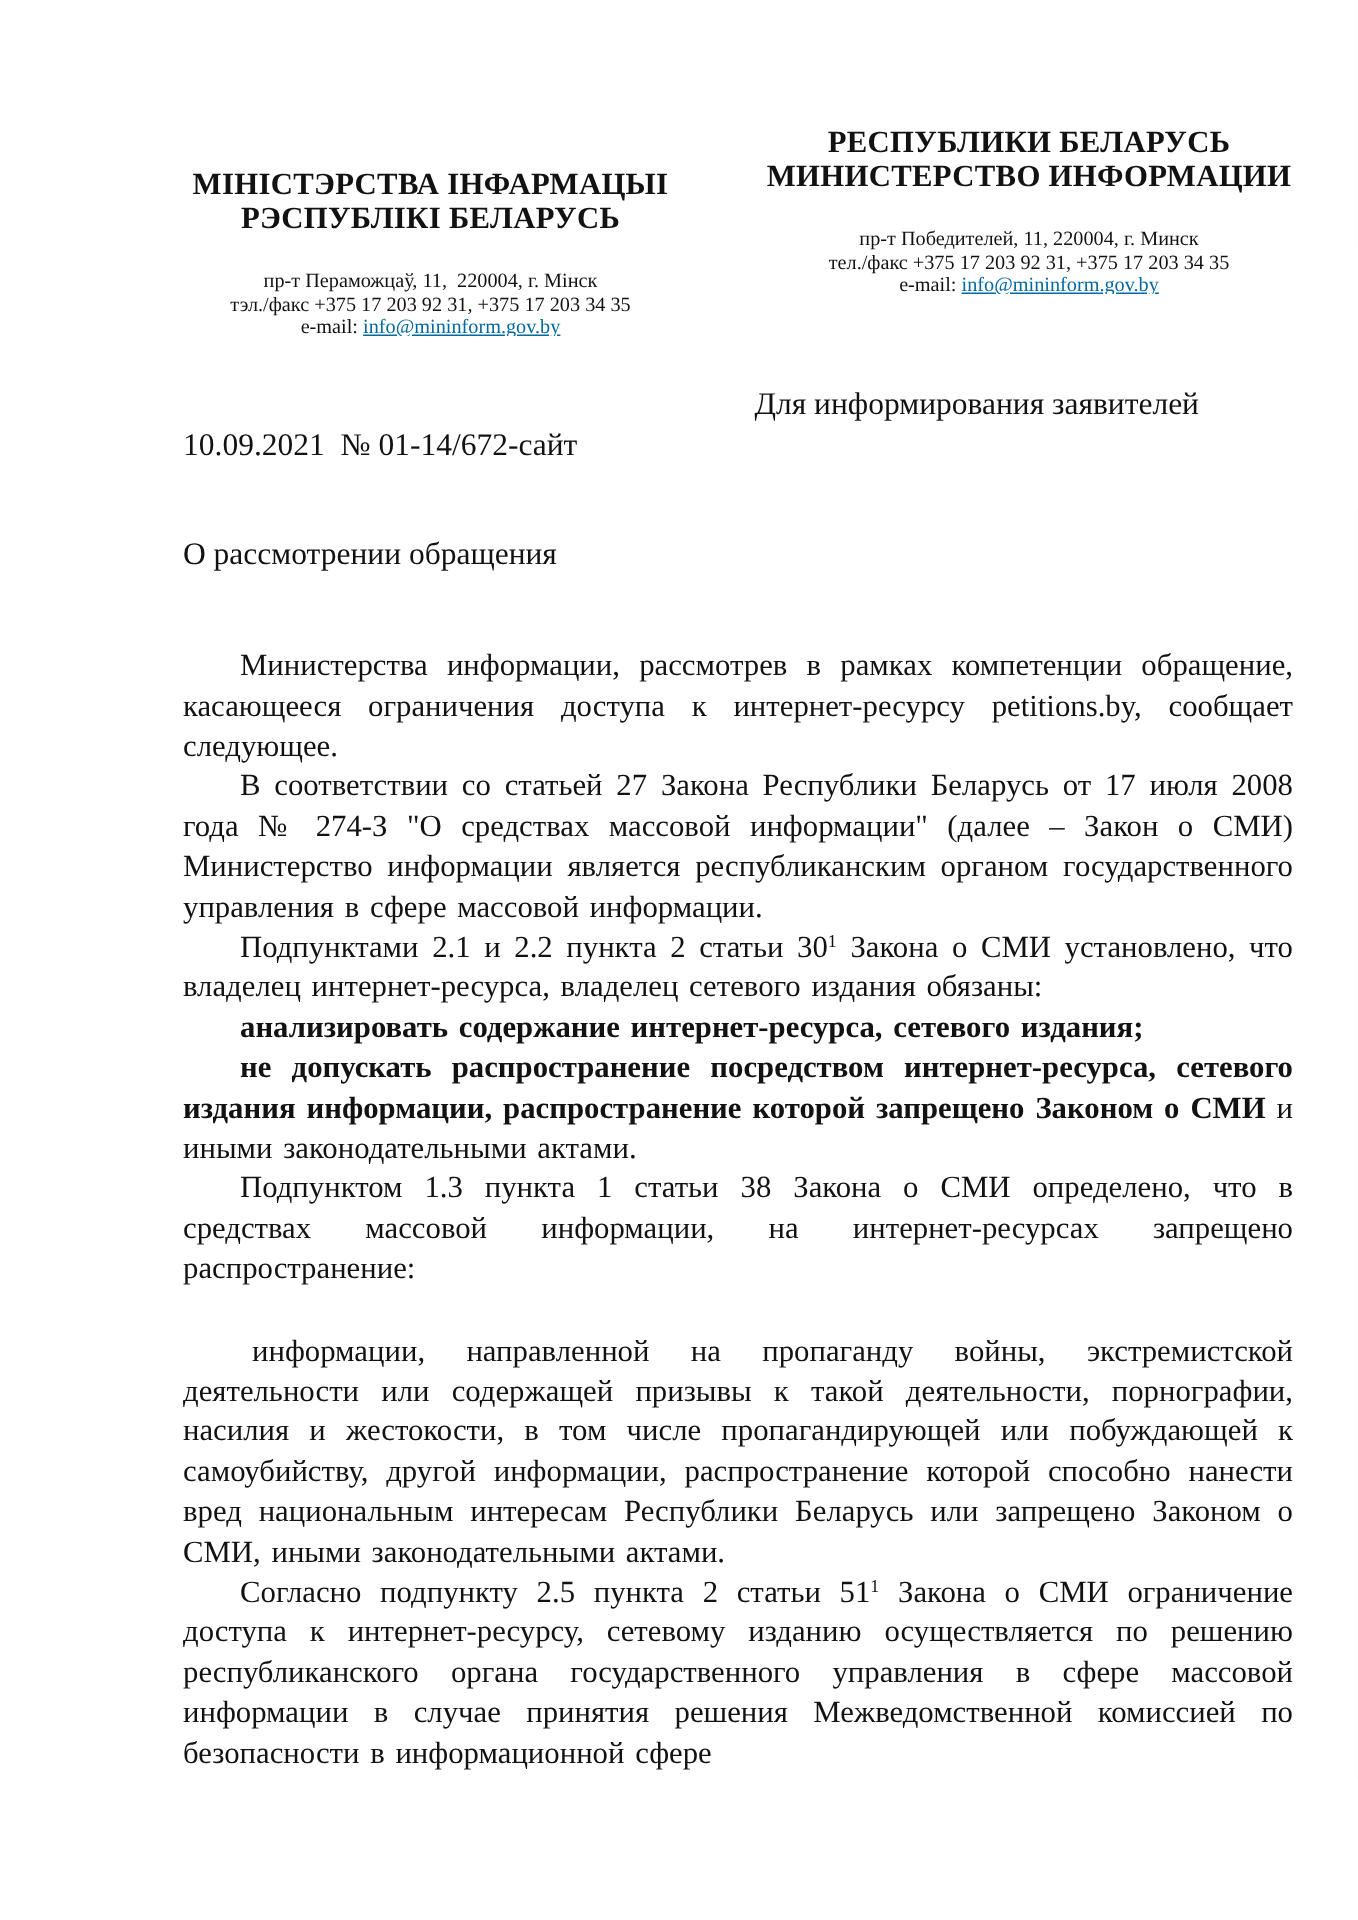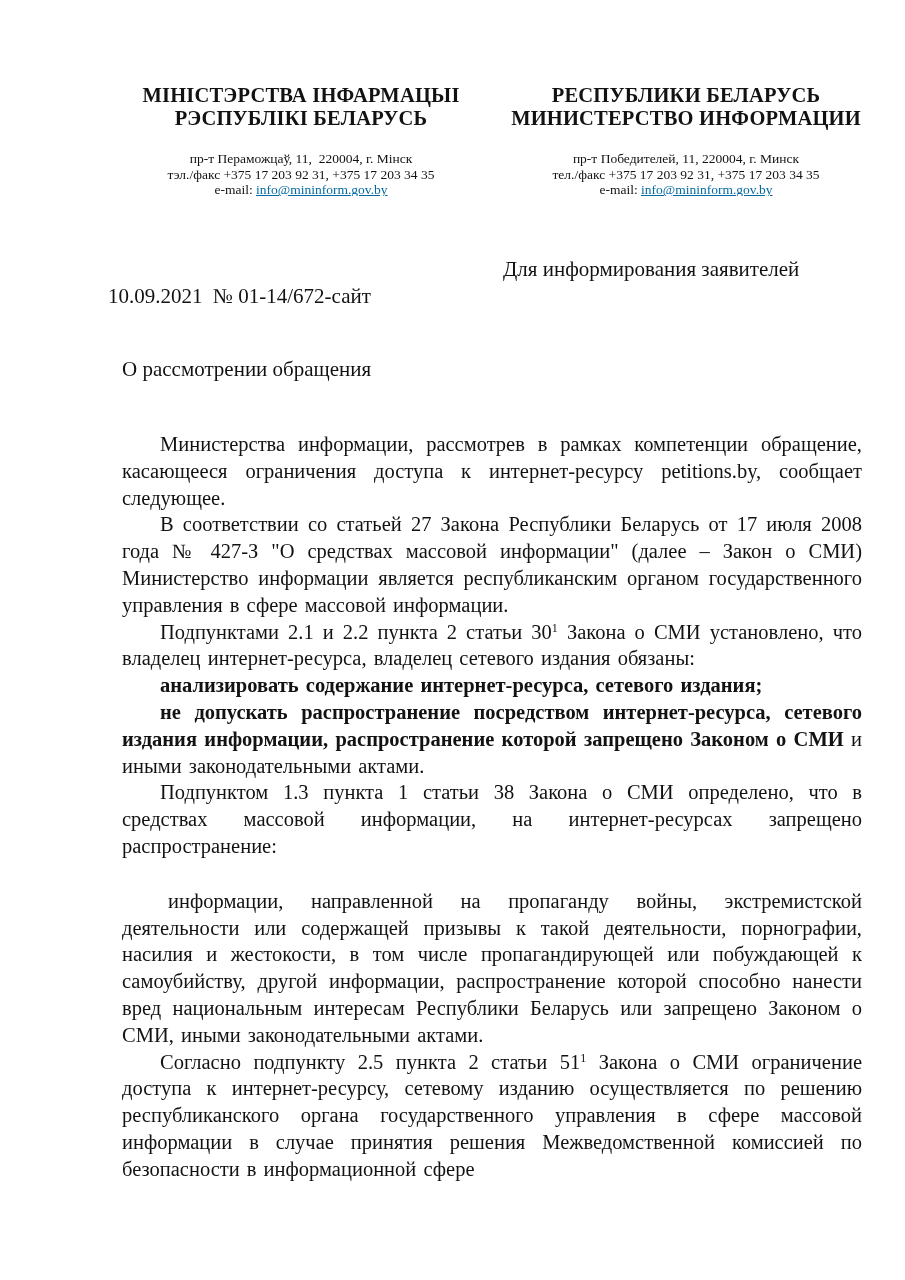--- a/index.html
+++ b/index.html
@@ -10,30 +10,30 @@
   }
   .page {
     position: relative;
     width: 905px; height: 1280px;
     background: #ffffff;
     color: #121212;
     overflow: hidden;
   }
   
   .hdr-col { position: absolute; top: 84px; text-align: center; }
-  .hdr-col.left  { left: 126px; width: 350px; }
+  .hdr-col.left  { left: 112px; width: 350px; margin-top: 28px; }
   .hdr-col.right { left: 506px; width: 360px; }
   .hdr-title { font-weight: bold; font-size: 20.5px; line-height: 23px; letter-spacing: 0.2px; }
   .hdr-addr { margin-top: 21px; font-size: 13.5px; line-height: 15.5px; }
   .hdr-addr .line { white-space: pre-wrap; }
   .email-clip { height: 14px; overflow: hidden; }
   .email-link { color: #0369a1; text-decoration: underline; }
   
   .ref {
-    position: absolute; left: 108px; top: 224px;
+    position: absolute; left: 122px; top: 224px;
     font-size: 21px; line-height: 29px; white-space: pre-wrap;
   }
   .note { position: absolute; left: 503px; top: 257px; font-size: 21px; }
   
   .subject { position: absolute; left: 122px; top: 357px; font-size: 21px; }
   .body-text {
     position: absolute; left: 122px; top: 431px; width: 740px;
     font-size: 20.5px; line-height: 26.8px;
     text-align: justify; word-spacing: 2px;
   }
@@ -75,21 +75,21 @@
     <div>10.09.2021  № 01-14/672-сайт</div>
   </div>
 
   <div class="note">Для информирования заявителей</div>
 
   <div class="subject">О рассмотрении обращения</div>
 
   <div class="body-text">
     <p><span>Министерства информации, рассмотрев в рамках компетенции обращение, касающееся ограничения доступа к интернет-ресурсу petitions.by, сообщает следующее.</span></p>
 
-    <p><span>В соответствии со статьей 27 Закона Республики Беларусь от 17 июля 2008 года № 427-З "О средствах массовой информации" (далее – Закон о СМИ) Министерство информации является республиканским органом государственного управления в сфере массовой информации.</span></p>
+    <p><span>В соответствии со статьей 27 Закона Республики Беларусь от 17 июля 2008 года № 274-З "О средствах массовой информации" (далее – Закон о СМИ) Министерство информации является республиканским органом государственного управления в сфере массовой информации.</span></p>
 
     <p><span>Подпунктами 2.1 и 2.2 пункта 2 статьи 30</span><sup>1</sup><span> Закона о СМИ установлено, что владелец интернет-ресурса, владелец сетевого издания обязаны:</span></p>
 
     <p class="bold-para"><span>анализировать содержание интернет-ресурса, сетевого издания;</span></p>
 
     <p><b>не допускать распространение посредством интернет-ресурса, сетевого издания информации, распространение которой запрещено Законом о СМИ</b><span> и иными законодательными актами.</span></p>
 
     <p><span>Подпунктом 1.3 пункта 1 статьи 38 Закона о СМИ определено, что в средствах массовой информации, на интернет-ресурсах запрещено распространение:</span></p>
 
     <p class="extra-indent"><span>информации, направленной на пропаганду войны, экстремистской деятельности или содержащей призывы к такой деятельности, порнографии, насилия и жестокости, в том числе пропагандирующей или побуждающей к самоубийству, другой информации, распространение которой способно нанести вред национальным интересам Республики Беларусь или запрещено Законом о СМИ, иными законодательными актами.</span></p>

